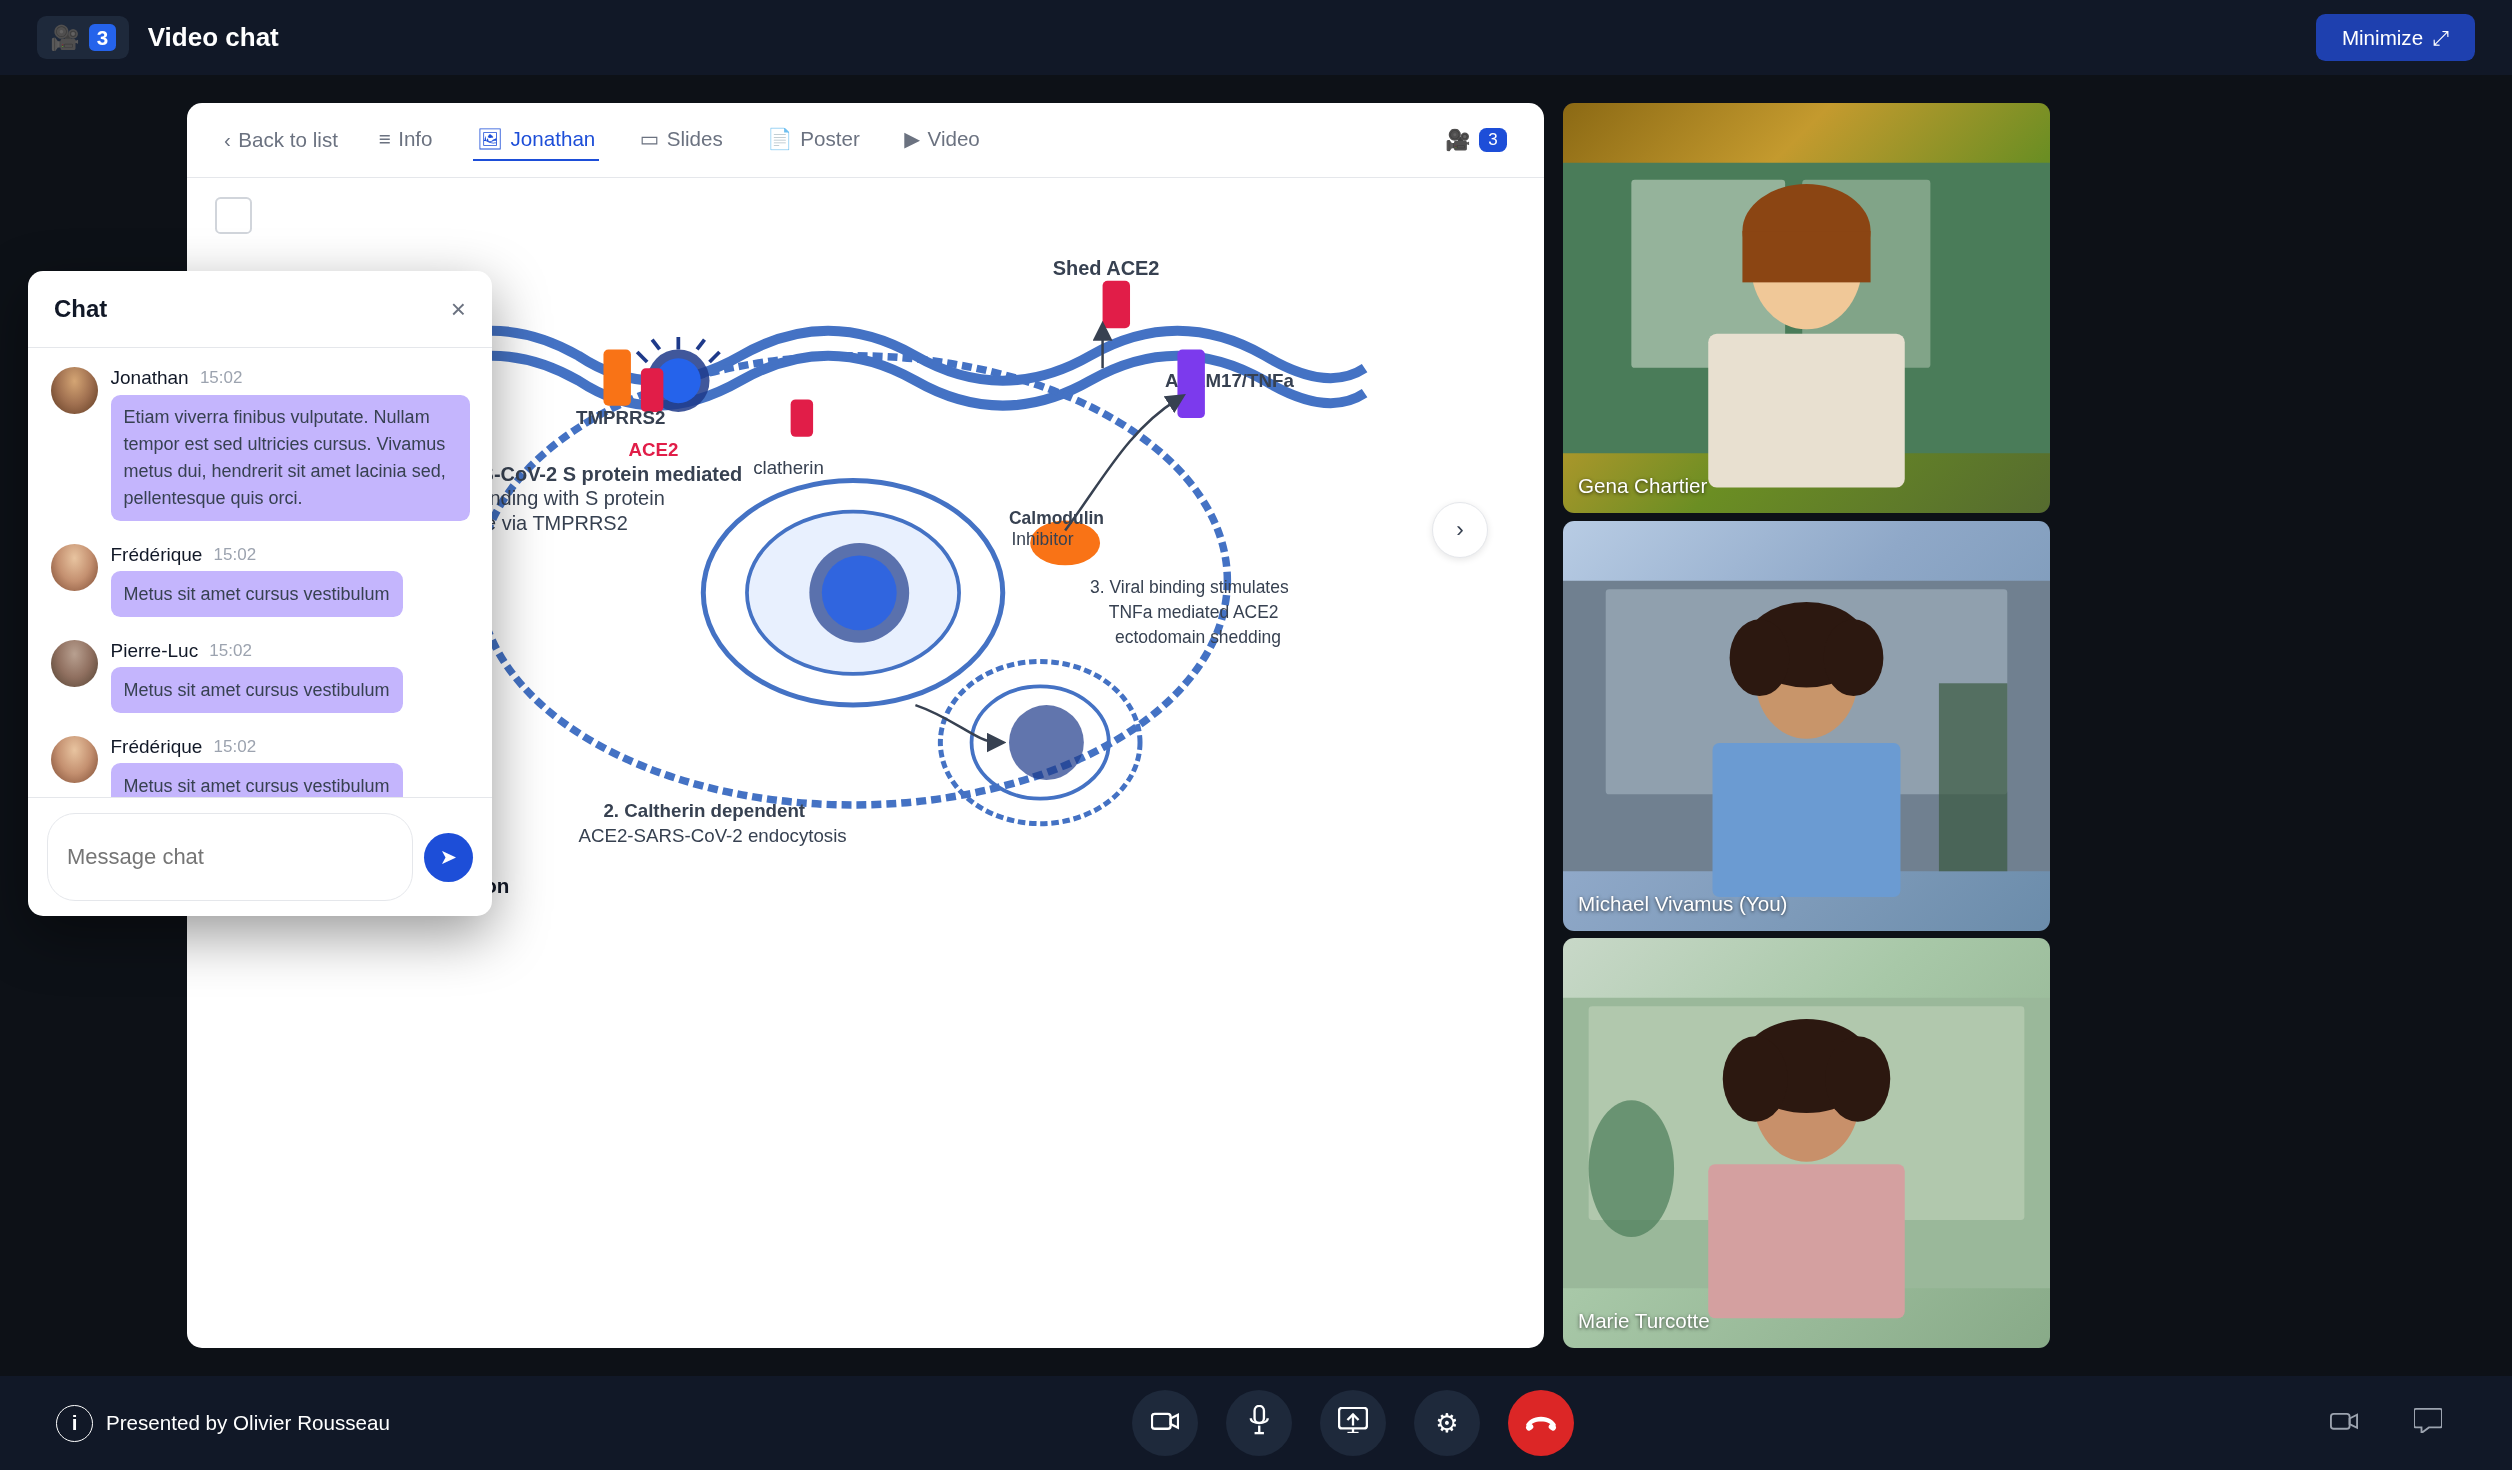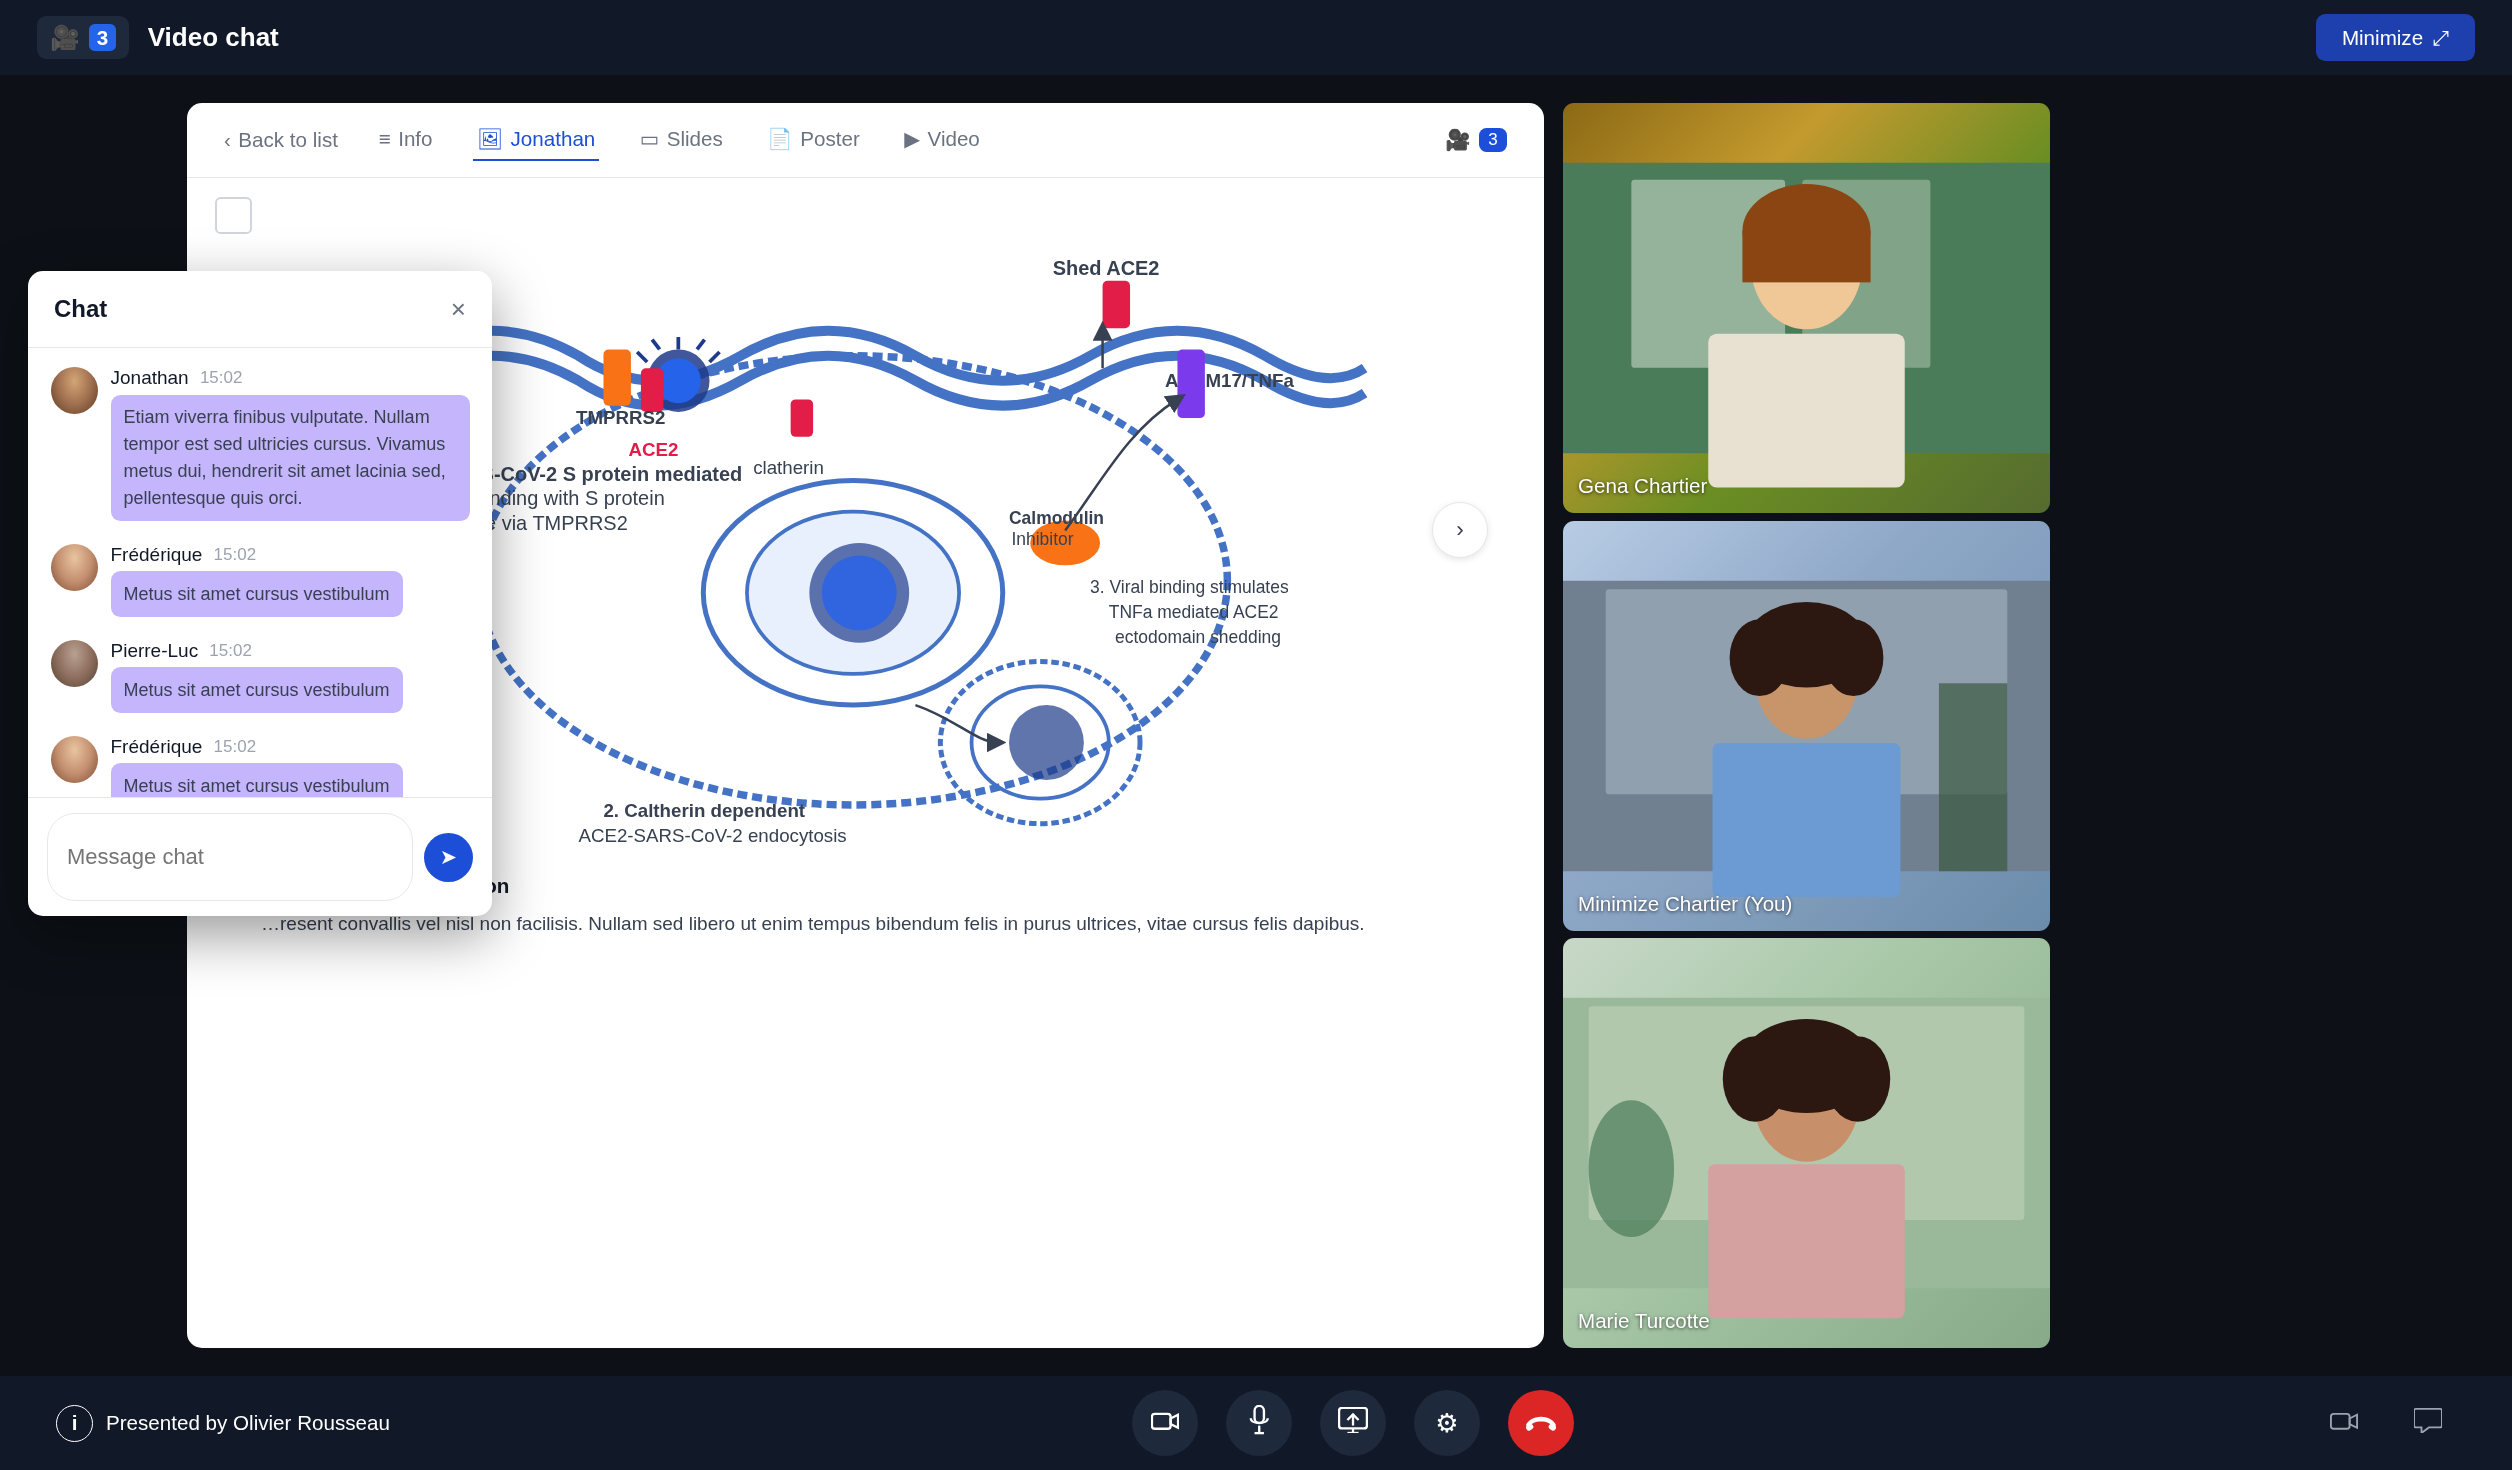--- a/index.html
+++ b/index.html
@@ -549,23 +549,20 @@
 
           <path d="M 490 400 C 520 410, 540 430, 555 430" fill="none" stroke="#374151" stroke-width="2" marker-end="url(#arrow)"></path>
         </svg>
         <div class="nav-arrow">›</div>
       </div>
 
       <div class="doc-text-section">
         <div class="doc-heading">
           <span>…</span><span>for the NKR1 activation</span>
         </div>
-        <div class="doc-body">
-          <span>…</span><span>resent convallis vel nisl non facilisis. Nullam sed libero ut enim tempus bibendum felis in purus ultrices, vitae cursus felis dapibus.</span>
-        </div>
       </div>
     </div>
   </div>
 
   <div class="participants-panel">
 
     <div class="participant-video">
       <div class="video-bg-1">
 
         <svg viewBox="0 0 570 340" style="width:100%;height:100%;position:absolute;top:0;left:0;">
@@ -594,21 +591,21 @@
           <rect x="440" y="120" width="80" height="220" fill="#3a5a40" opacity="0.7"></rect>
 
           <ellipse cx="285" cy="115" rx="60" ry="70" fill="#c8956a"></ellipse>
           <rect x="175" y="190" width="220" height="180" fill="#6b9bd2" rx="8"></rect>
 
           <ellipse cx="285" cy="75" rx="72" ry="50" fill="#2c1810"></ellipse>
           <ellipse cx="230" cy="90" rx="35" ry="45" fill="#2c1810"></ellipse>
           <ellipse cx="340" cy="90" rx="35" ry="45" fill="#2c1810"></ellipse>
         </svg>
       </div>
-      <span class="participant-name">Minimize Chartier (You)</span>
+      <span class="participant-name">Michael Vivamus (You)</span>
     </div>
 
     <div class="participant-video">
       <div class="video-bg-3">
         <svg viewBox="0 0 570 340" style="width:100%;height:100%;position:absolute;top:0;left:0;">
 
           <rect width="570" height="340" fill="#9ab89a"></rect>
           <rect x="30" y="10" width="510" height="250" fill="#c8d8c0" opacity="0.5" rx="4"></rect>
 
           <ellipse cx="80" cy="200" rx="50" ry="80" fill="#4a7c59" opacity="0.7"></ellipse>

